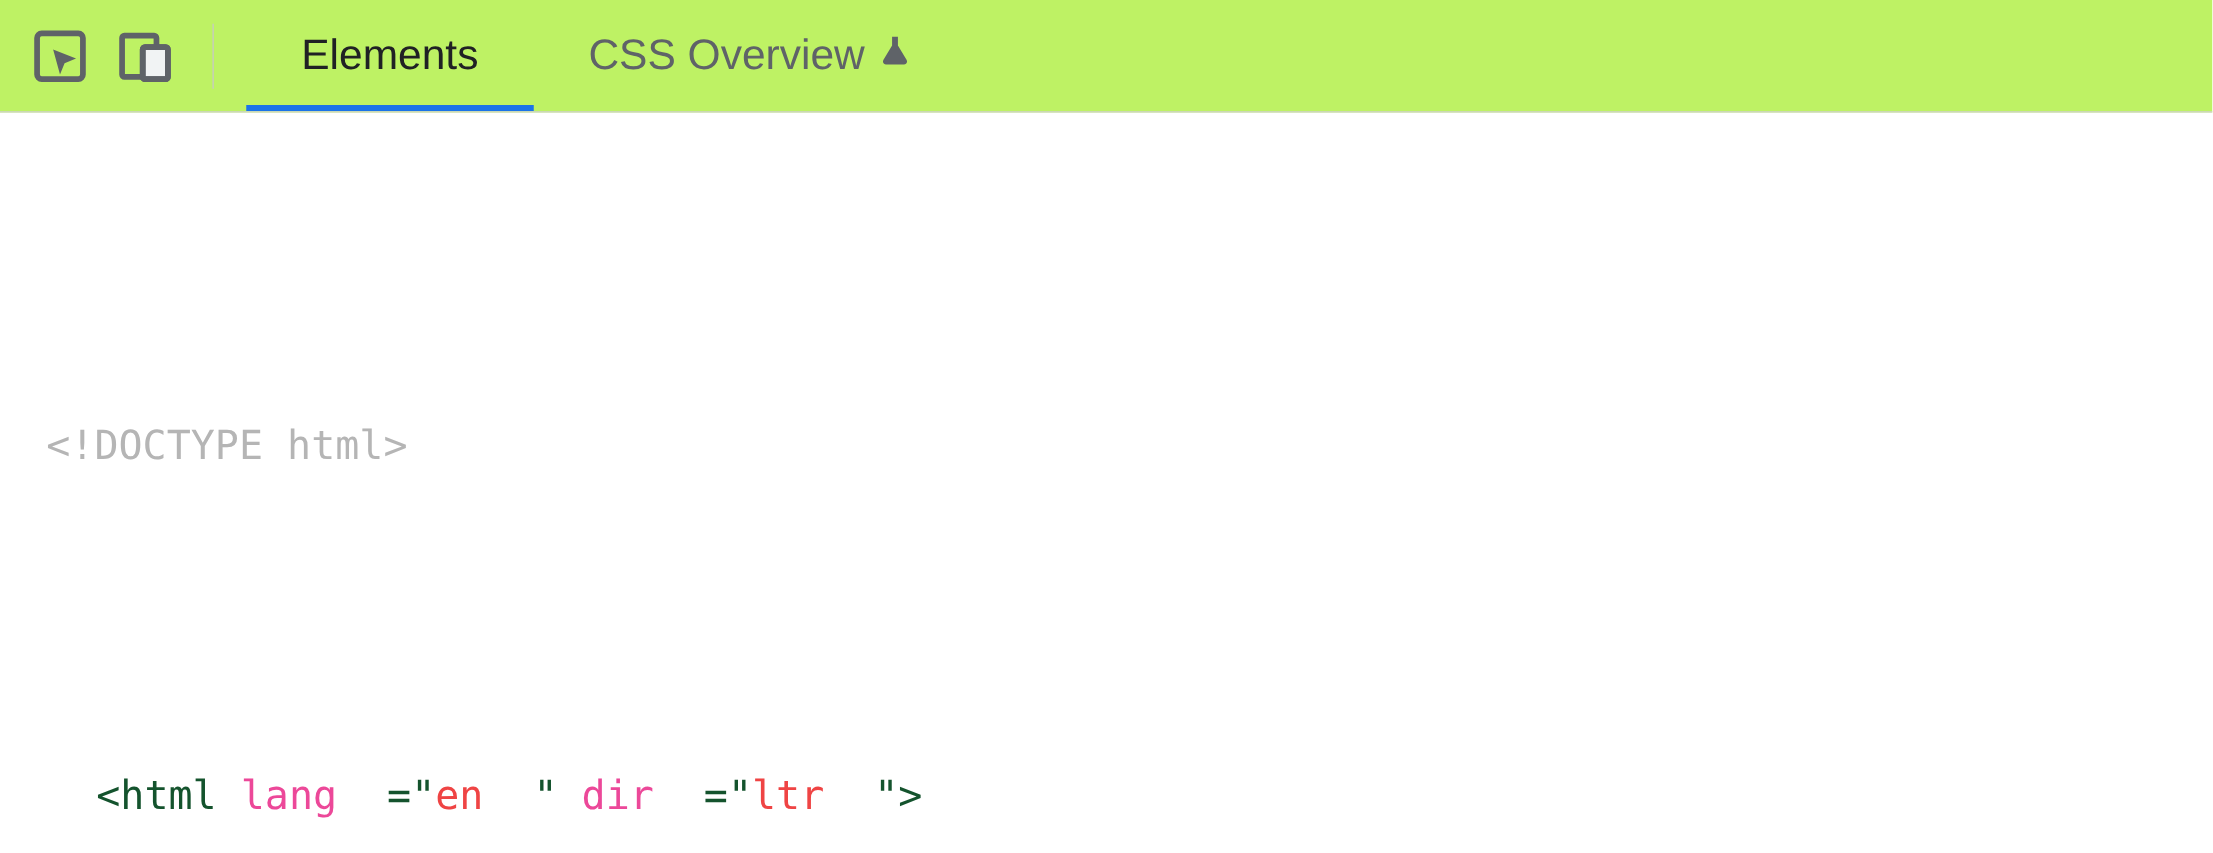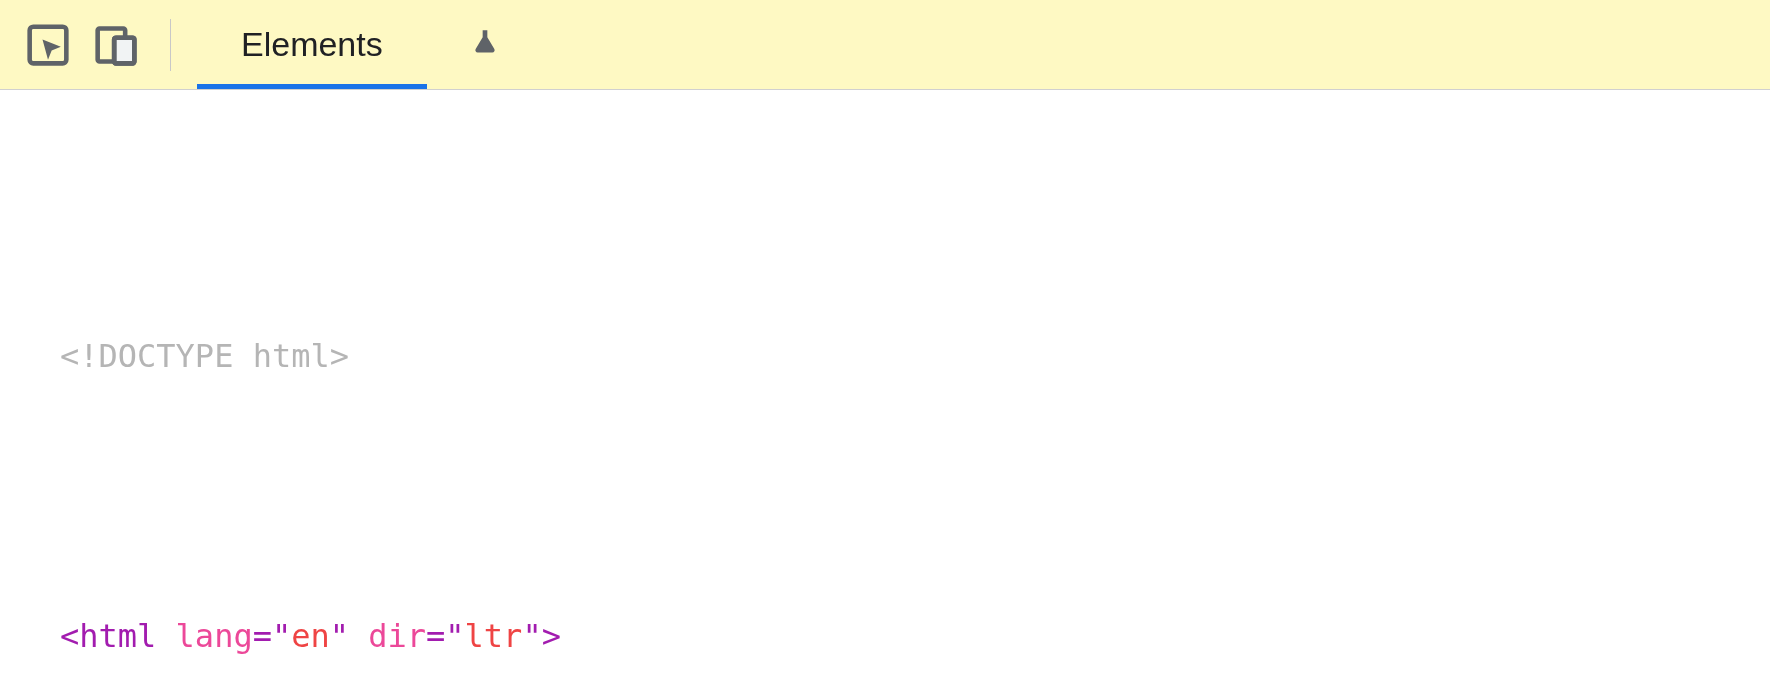--- a/index.html
+++ b/index.html
@@ -9,21 +9,21 @@
     font-family: -apple-system, "Helvetica Neue", Arial, sans-serif;
     background: #fff;
     overflow: hidden;
   }
 
   
   .toolbar {
     display: flex;
     align-items: center;
     height: 90px;
-    background: #fef9c3;
+    background: #bef264;
     border-bottom: 1px solid #d0d0d0;
     padding: 0 18px;
   }
   .tool-btn {
     width: 60px; height: 60px;
     display: flex; align-items: center; justify-content: center;
     color: #5f6368;
     cursor: pointer;
     margin-right: 8px;
   }
@@ -52,32 +52,32 @@
   .dom-pane {
     font-family: ui-monospace, SFMono-Regular, Menlo, Consolas, monospace;
     font-size: 32px;
     line-height: 56px;
     padding: 14px 0 0 0;
     white-space: pre;
   }
   .row {
     display: flex;
     align-items: center;
-    padding-left: 60px;
+    padding-left: 37px;
     height: 56px;
   }
 
   .gutter {
     width: 54px; margin-left: -54px;
     display: inline-flex; align-items: center; justify-content: center;
     color: #888;
   }
 
   .dim  { color: #b5b5b5; }
-  .tag  { color: #a21caf; }
+  .tag  { color: #14532d; margin-left: 40px; }
   .attr { color: #ec4899; }
   .str  { color: #ef4444; }
 </style>
 </head>
 <body>
 
 <div class="toolbar">
   <div class="tool-btn">
     <svg viewBox="0 0 24 24">
       <rect x="2" y="2" width="20" height="20" rx="2"></rect>
@@ -88,20 +88,21 @@
     <svg viewBox="0 0 24 24">
       <rect x="2" y="3" width="15" height="18" rx="1"></rect>
       <rect x="11" y="8" width="11" height="14" rx="1" fill="#f1f3f4"></rect>
       <rect x="11" y="8" width="11" height="14" rx="1"></rect>
     </svg>
   </div>
   <div class="tool-sep"></div>
   <div class="tabs">
     <div class="tab active">Elements</div>
     <div class="tab">
+      <span>CSS Overview</span>
       <span class="flask-icon">
         <svg viewBox="0 0 24 24">
             <path d="M10 2h4v6l6 10a2 2 0 0 1-1.7 3H5.7A2 2 0 0 1 4 18L10 8V2z"></path>
           </svg>
       </span>
     </div>
   </div>
 </div>
 
 <div class="dom-pane">

